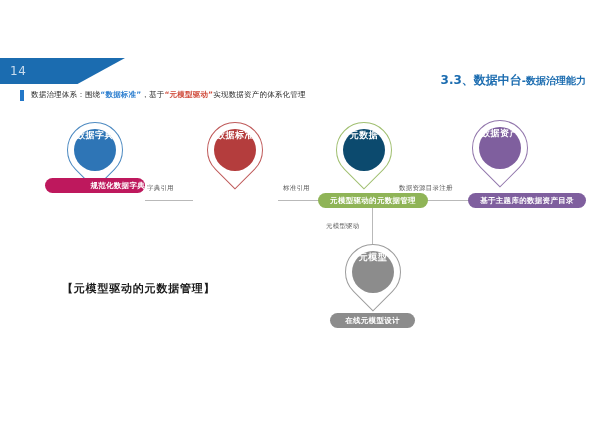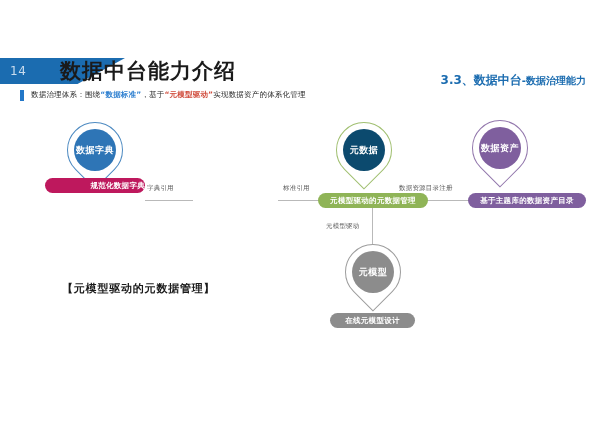--- a/index.html
+++ b/index.html
@@ -51,21 +51,21 @@
     position:absolute;left:0;top:0;width:56px;height:56px;
     border:1.6px solid currentColor;border-radius:50% 50% 50% 0;
     transform:rotate(-45deg);
     left:4px;top:2px;
     box-sizing:border-box;
     opacity:.85;
   }
   .pin .disc{
     position:absolute;left:11px;top:9px;width:42px;height:42px;
     border-radius:50%;
-    display:flex;align-items:center;justify-content:center;
+    display:flex;justify-content:center;
   }
   .pin .disc span{
     font-size:9px;color:#ffffff;font-weight:bold;letter-spacing:.5px;
     white-space:nowrap;
   }
 
   
   .bar{
     position:absolute;height:15px;border-radius:8px;
     display:flex;align-items:center;justify-content:center;
@@ -89,21 +89,20 @@
   }
 </style>
 </head>
 <body>
 
 <div class="slide">
 
   <div class="header">
     <div class="hdr-ribbon"></div>
     <div class="hdr-pagenum">14</div>
-    <div class="hdr-title">数据中台能力介绍</div>
     <div class="hdr-right">
       <span>3.3、数据中台</span><span class="sub">-数据治理能力</span>
     </div>
   </div>
 
   <div class="subline">
     <div class="sub-tick"></div>
     <div class="sub-text">
       <span>数据治理体系：围绕</span><span class="hl-blue">“数据标准”</span><span>，基于</span><span class="hl-red">“元模型驱动”</span><span>实现数据资产的体系化管理</span>
     </div>
@@ -119,20 +118,26 @@
   <div class="conn-label" style="left:399px;top:184px;">数据资源目录注册</div>
   <div class="conn-label" style="left:326px;top:222px;">元模型驱动</div>
 
   <div class="pin" style="left:63px;top:120px;color:#2e75b6;">
     <div class="ring"></div>
     <div class="disc" style="background:#2e75b6;">
       <span>数据字典</span>
     </div>
   </div>
 
+  <div class="pin" style="left:203px;top:120px;color:#b43d3d;">
+    <div class="ring"></div>
+    <div class="disc" style="background:#b43d3d;">
+      <span>数据标准</span>
+    </div>
+  </div>
 
   <div class="pin" style="left:332px;top:120px;color:#8fb457;">
     <div class="ring"></div>
     <div class="disc" style="background:#0c4a6e;">
       <span>元数据</span>
     </div>
   </div>
 
   <div class="pin" style="left:468px;top:118px;color:#7f5f9e;">
     <div class="ring"></div>

